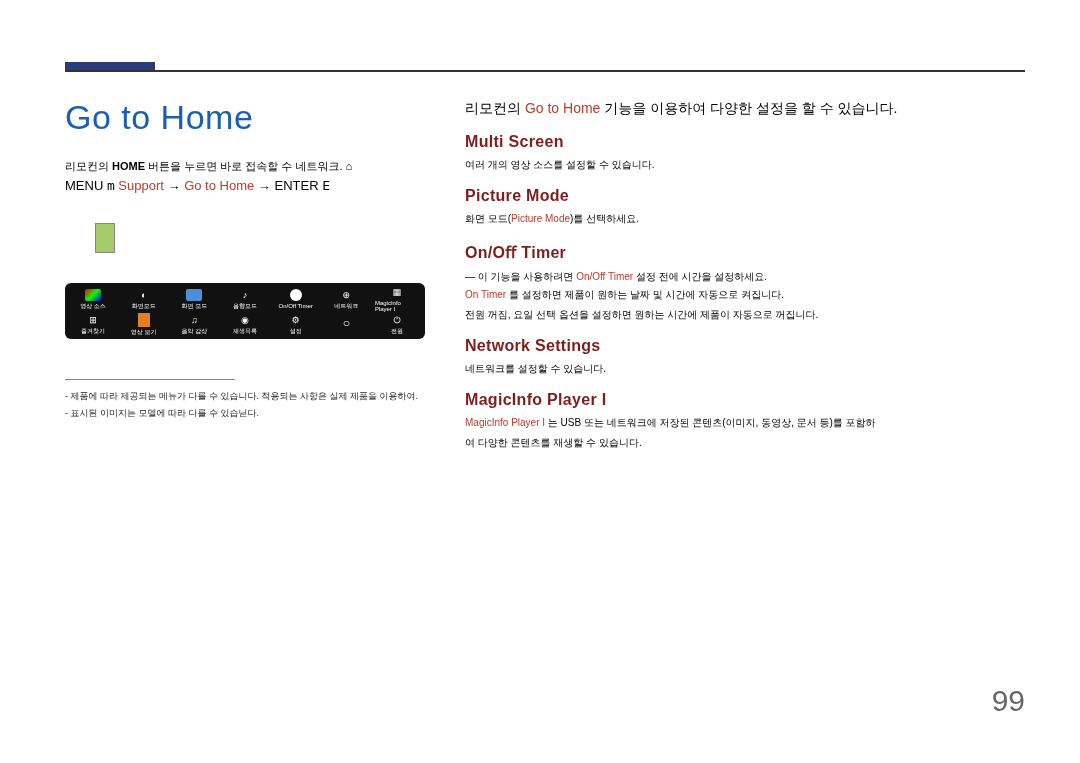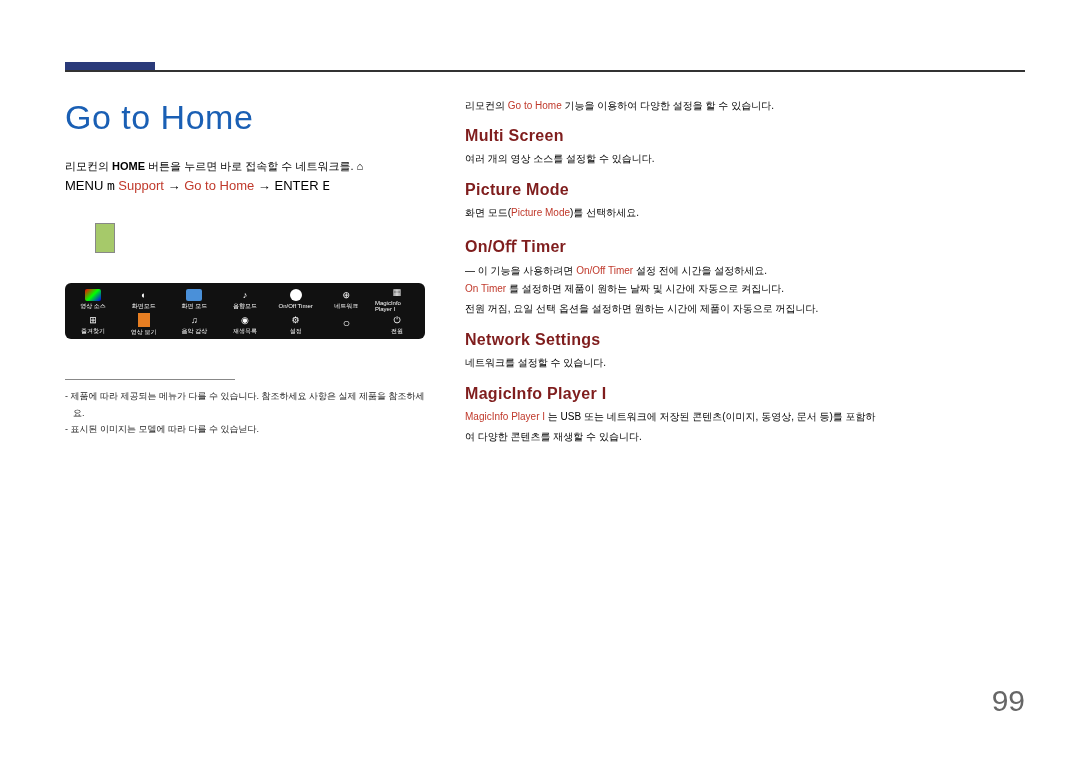--- a/index.html
+++ b/index.html
@@ -125,21 +125,21 @@
     margin-left: 0;
   }
   .footnote {
     font-size: 9px;
     color: #222;
     line-height: 1.8;
     padding-left: 8px;
     text-indent: -8px;
   }
   .body-text {
-    font-size: 10px;
+    font-size: 14px;
     line-height: 1.5;
     margin-bottom: 8px;
   }
   .body-text .accent { color: #c0392b; }
   .h2 {
     font-size: 16px;
     font-weight: 700;
     color: #7f1d1d;
     margin-top: 14px;
     margin-bottom: 6px;
@@ -173,21 +173,21 @@
 <body>
 
 <div class="page">
   <div class="top-tab"></div>
   <div class="top-rule"></div>
 
   <div class="left-col">
     <div class="h1">Go to Home</div>
 
     <div class="home-note">
-      <span>리모컨의 </span><b>HOME</b><span> 버튼을 누르면 바로 접속할 수 네트워크를.</span>
+      <span>리모컨의 </span><b>HOME</b><span> 버튼을 누르면 바로 접속할 수 네트워크.</span>
       <span> </span><span>⌂</span>
     </div>
 
     <div class="menu-path">
       <span>MENU </span><span class="icon-glyph">m</span>
       <span> </span>
       <span class="accent">Support</span>
       <span> → </span>
       <span class="accent">Go to Home</span>
       <span> → </span>
@@ -254,21 +254,21 @@
             </div>
           <div class="dock-item">
               <div class="dock-icon ci-ow">⏻</div>
               <span>전원</span>
             </div>
         </div>
       </div>
     </div>
 
     <hr class="footnote-rule">
-    <div class="footnote">- 제품에 따라 제공되는 메뉴가 다를 수 있습니다. 참조하세요 사항은 실제 제품을 참조하세요.</div>
+    <div class="footnote">- 제품에 따라 제공되는 메뉴가 다를 수 있습니다. 적용되는 사항은 실제 제품을 이용하여.</div>
     <div class="footnote">- 표시된 이미지는 모델에 따라 다를 수 있습닏다.</div>
   </div>
 
   <div class="right-col">
     <div class="body-text">
       <span>리모컨의 </span><span class="accent">Go to Home</span><span> 기능을 이용하여 다양한 설정을 할 수 있습니다.</span>
     </div>
 
     <div class="h2">Multi Screen</div>
     <div class="sub-note">여러 개의 영상 소스를 설정할 수 있습니다.</div>

